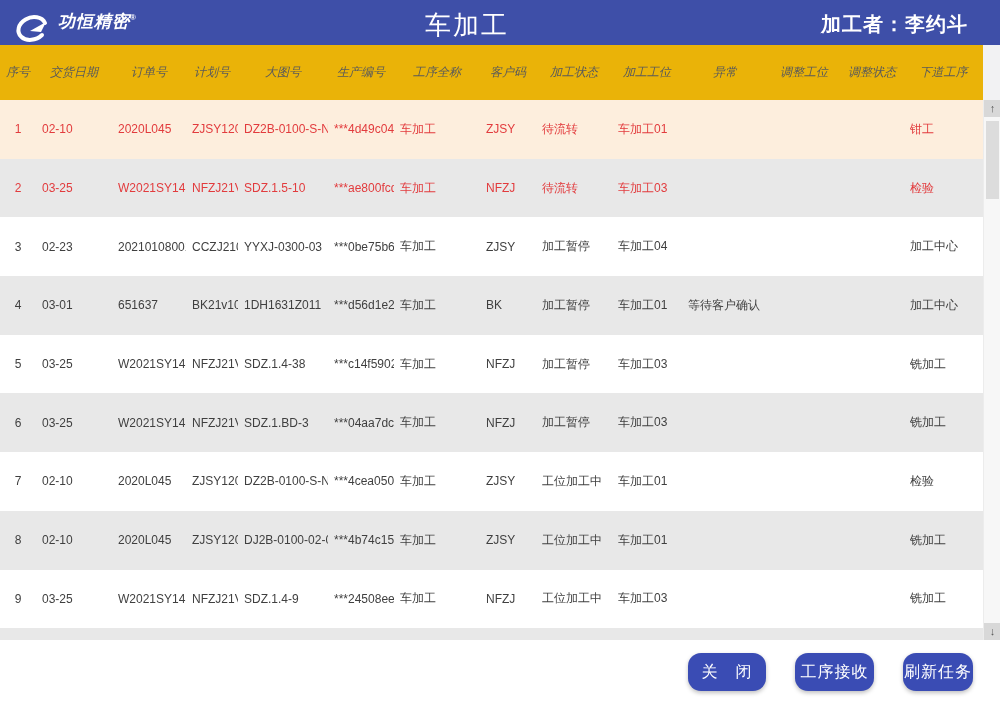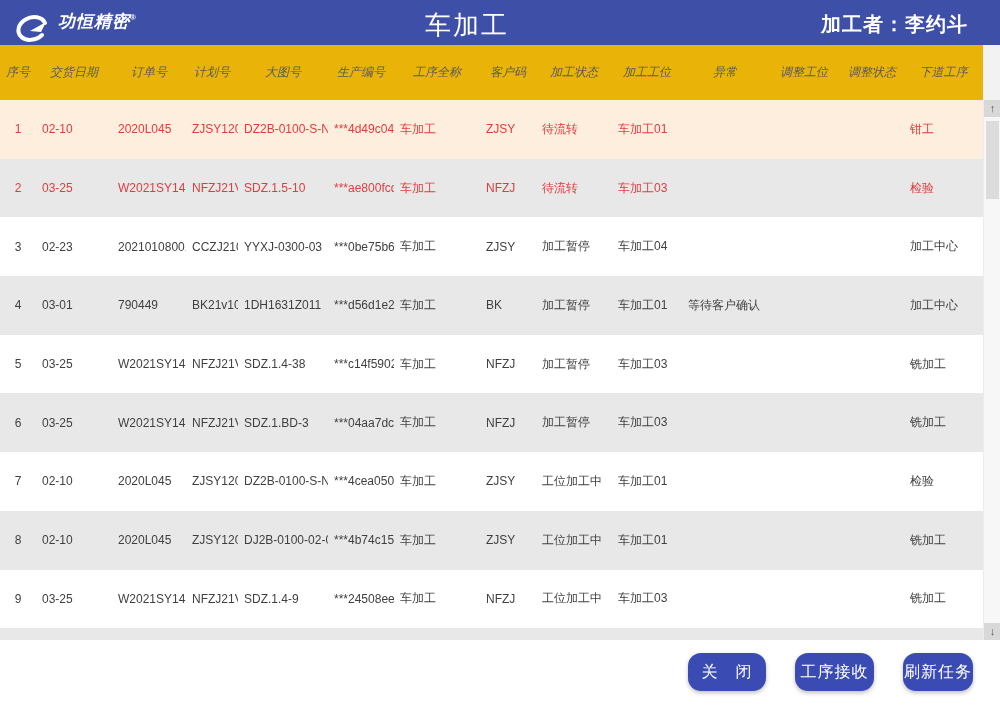--- a/index.html
+++ b/index.html
@@ -144,21 +144,21 @@
     <span class="cell">车加工04</span>
     <span class="cell"></span>
     <span class="cell"></span>
     <span class="cell"></span>
     <span class="cell">加工中心</span>
   </div>
 
   <div class="trow bg-gray text-dark">
     <span class="cell c-seq">4</span>
     <span class="cell">03-01</span>
-    <span class="cell">790449</span>
+    <span class="cell">651637</span>
     <span class="cell">BK21v10</span>
     <span class="cell">1DH1631Z011</span>
     <span class="cell">***d56d1e26</span>
     <span class="cell">车加工</span>
     <span class="cell">BK</span>
     <span class="cell">加工暂停</span>
     <span class="cell">车加工01</span>
     <span class="cell">等待客户确认</span>
     <span class="cell"></span>
     <span class="cell"></span>

